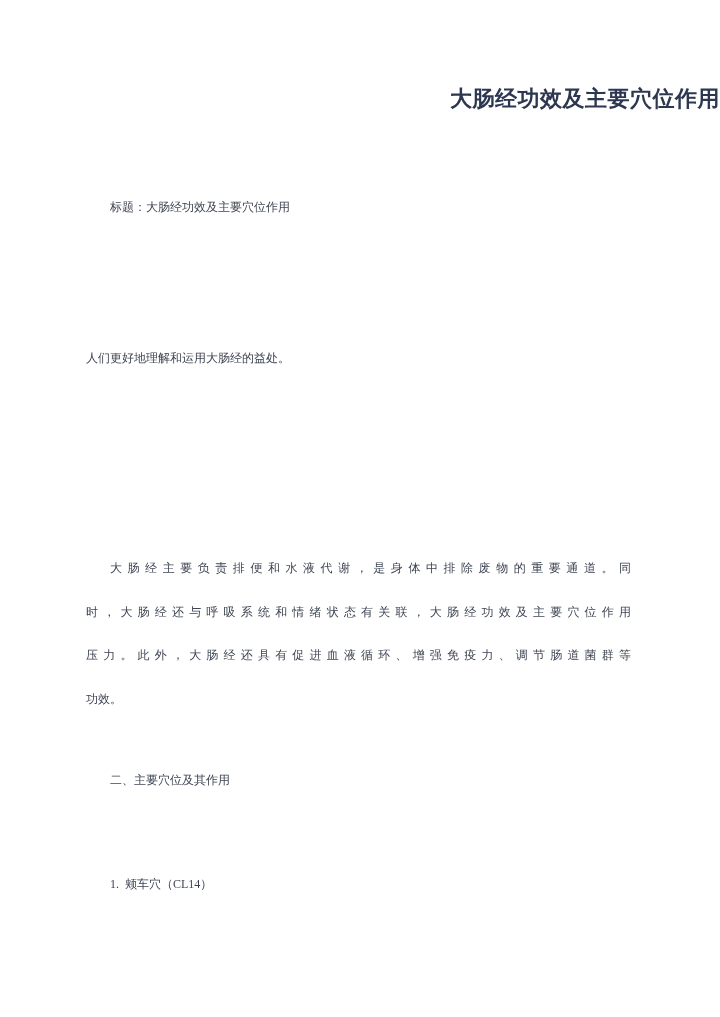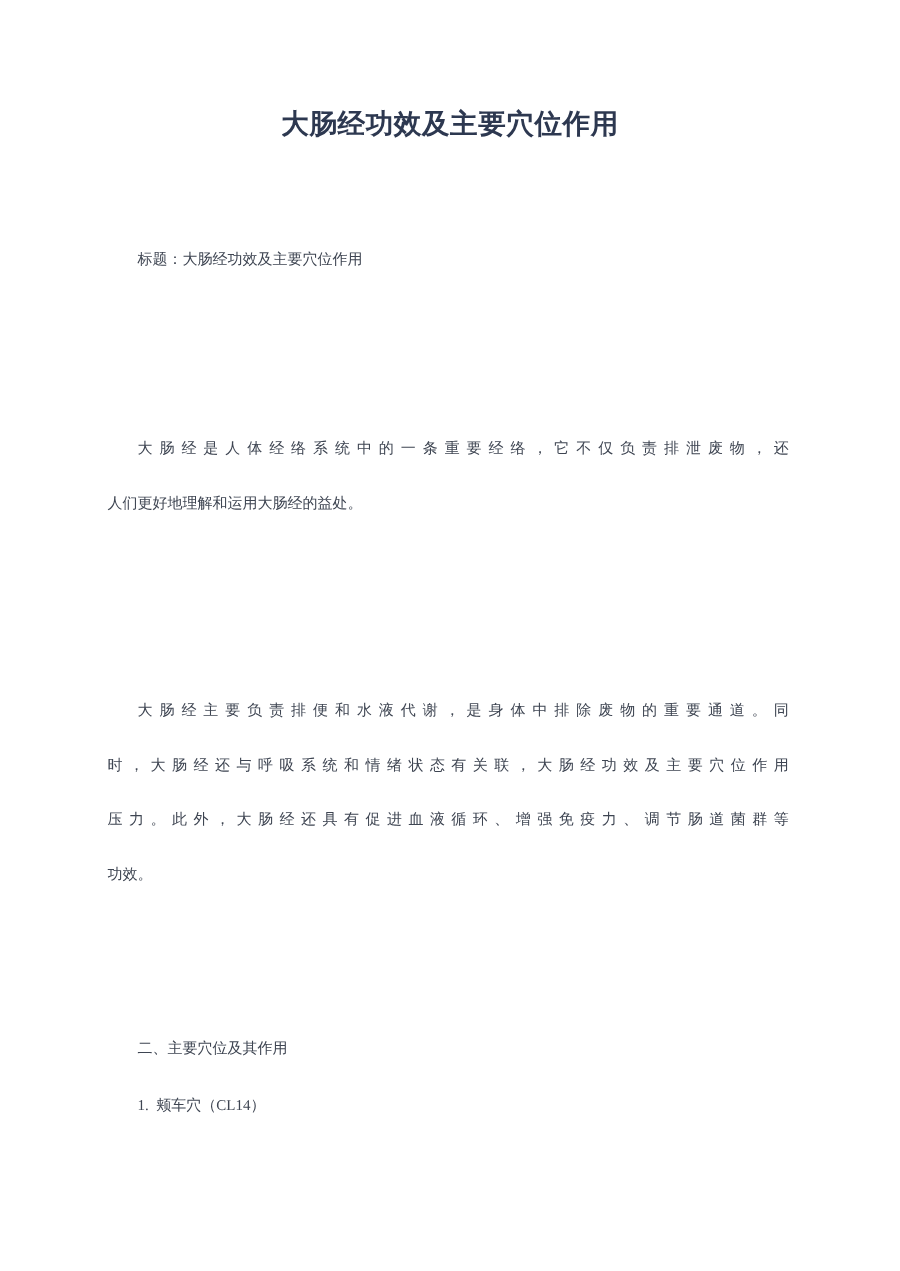--- a/index.html
+++ b/index.html
@@ -12,21 +12,21 @@
     background: var(--page-bg, #ffffff);
     font-family: "Liberation Serif", "DejaVu Serif", serif;
     color: var(--text-body, #3e4552);
     overflow: hidden;
   }
   .doc-title {
     position: absolute;
     top: 84px;
     left: 0;
     width: 720px;
-    text-align: center;
+    text-align: right;
     font-size: 22px;
     font-weight: bold;
     line-height: 30px;
     color: var(--text-title, #2d3850);
     letter-spacing: 0.5px;
   }
   .block {
     position: absolute;
     left: 86px;
     width: 545px;
@@ -44,33 +44,32 @@
 <div class="page">
 
   <h1 class="doc-title">大肠经功效及主要穴位作用</h1>
 
   <div class="block" style="top:186px">
     <span class="line indent">标题：大肠经功效及主要穴位作用</span>
   </div>
 
 
   <div class="block" style="top:337px">
-    <span class="line indent fill">大肠经是人体经络系统中的一条重要经络，它不仅负责排泄废物，还</span>
     <span class="line">人们更好地理解和运用大肠经的益处。</span>
   </div>
 
 
   <div class="block" style="top:547px">
     <span class="line indent fill">大肠经主要负责排便和水液代谢，是身体中排除废物的重要通道。同</span>
     <span class="line fill">时，大肠经还与呼吸系统和情绪状态有关联，大肠经功效及主要穴位作用</span>
     <span class="line fill">压力。此外，大肠经还具有促进血液循环、增强免疫力、调节肠道菌群等</span>
     <span class="line">功效。</span>
   </div>
 
-  <div class="block" style="top:817px">
+  <div class="block" style="top:759px">
     <span class="line indent">二、主要穴位及其作用</span>
   </div>
 
   <div class="block" style="top:863px">
     <span class="line indent pre">1.  颊车穴（CL14）</span>
   </div>
 
 </div>
 
 </body></html>

